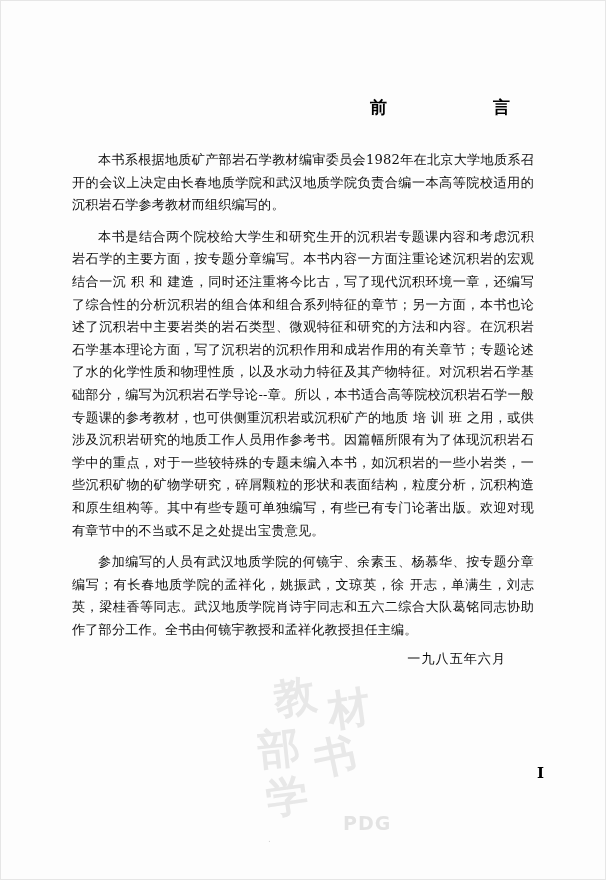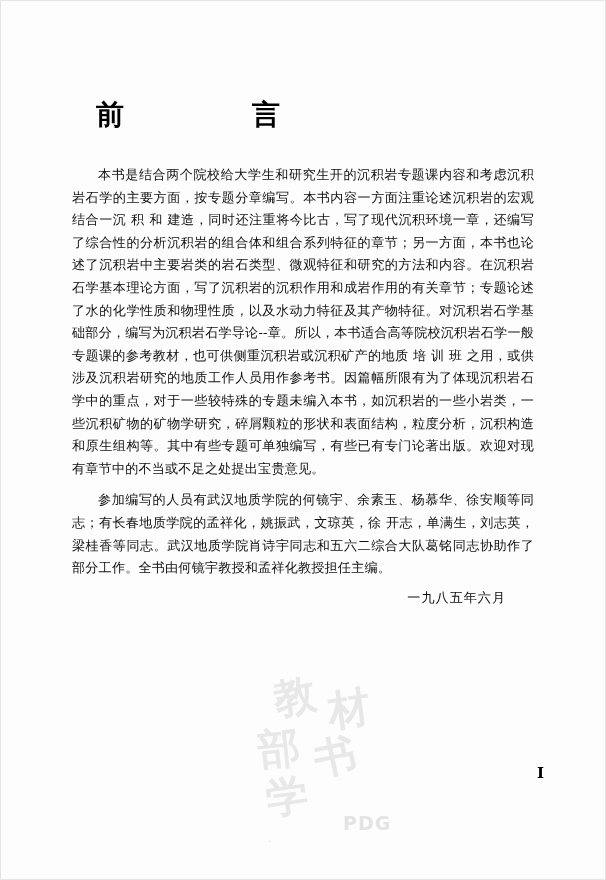--- a/index.html
+++ b/index.html
@@ -22,24 +22,24 @@
     box-sizing: border-box;
   }
   .page-inner {
     position: absolute;
     left: 72px;
     top: 96px;
     width: 462px;
     height: 700px;
   }
   .doc-title {
-    text-align: left;
+    text-align: right;
     font-family: "DejaVu Serif", "Liberation Serif", serif;
     font-weight: bold;
-    font-size: 28px;
+    font-size: 17px;
     letter-spacing: 24px;
     text-indent: 24px;
     margin: 0 0 30px 0;
     color: #000;
   }
   .para {
     font-family: "DejaVu Serif", "Liberation Serif", serif;
     font-size: 13.1px;
     line-height: 22.6px;
     text-align: justify;
@@ -126,22 +126,23 @@
 </head>
 <body>
 
 <div class="page">
   <div class="page-border"></div>
 
   <div class="page-inner">
 
     <h1 class="doc-title">前　　言</h1>
 
+    <p class="para">本书系根据地质矿产部岩石学教材编审委员会1982年在北京大学地质系召开的会议上决定由长春地质学院和武汉地质学院负责合编一本高等院校适用的沉积岩石学参考教材而组织编写的。</p>
     <p class="para">本书是结合两个院校给大学生和研究生开的沉积岩专题课内容和考虑沉积岩石学的主要方面，按专题分章编写。本书内容一方面注重论述沉积岩的宏观结合一沉 积 和 建造，同时还注重将今比古，写了现代沉积环境一章，还编写了综合性的分析沉积岩的组合体和组合系列特征的章节；另一方面，本书也论述了沉积岩中主要岩类的岩石类型、微观特征和研究的方法和内容。在沉积岩石学基本理论方面，写了沉积岩的沉积作用和成岩作用的有关章节；专题论述了水的化学性质和物理性质，以及水动力特征及其产物特征。对沉积岩石学基础部分，编写为沉积岩石学导论--章。所以，本书适合高等院校沉积岩石学一般专题课的参考教材，也可供侧重沉积岩或沉积矿产的地质 培 训 班 之用，或供涉及沉积岩研究的地质工作人员用作参考书。因篇幅所限有为了体现沉积岩石学中的重点，对于一些较特殊的专题未编入本书，如沉积岩的一些小岩类，一些沉积矿物的矿物学研究，碎屑颗粒的形状和表面结构，粒度分析，沉积构造和原生组构等。其中有些专题可单独编写，有些已有专门论著出版。欢迎对现有章节中的不当或不足之处提出宝贵意见。</p>
-    <p class="para">参加编写的人员有武汉地质学院的何镜宇、余素玉、杨慕华、徐安顺等同志；有长春地质学院的孟祥化，姚振武，文琼英，徐 开志，单满生，刘志英，梁桂香等同志。武汉地质学院肖诗宇同志和五六二综合大队葛铭同志协助作了部分工作。全书由何镜宇教授和孟祥化教授担任主编。</p>
+    <p class="para">参加编写的人员有武汉地质学院的何镜宇、余素玉、杨慕华、按专题分章编写；有长春地质学院的孟祥化，姚振武，文琼英，徐 开志，单满生，刘志英，梁桂香等同志。武汉地质学院肖诗宇同志和五六二综合大队葛铭同志协助作了部分工作。全书由何镜宇教授和孟祥化教授担任主编。</p>
 
     <div class="sig-date">一九八五年六月</div>
   </div>
 
   <div class="page-number">I</div>
 
   <div class="watermark">
     <span class="wm-char wm-1">教</span>
     <span class="wm-char wm-2">材</span>
     <span class="wm-char wm-3">部</span>

